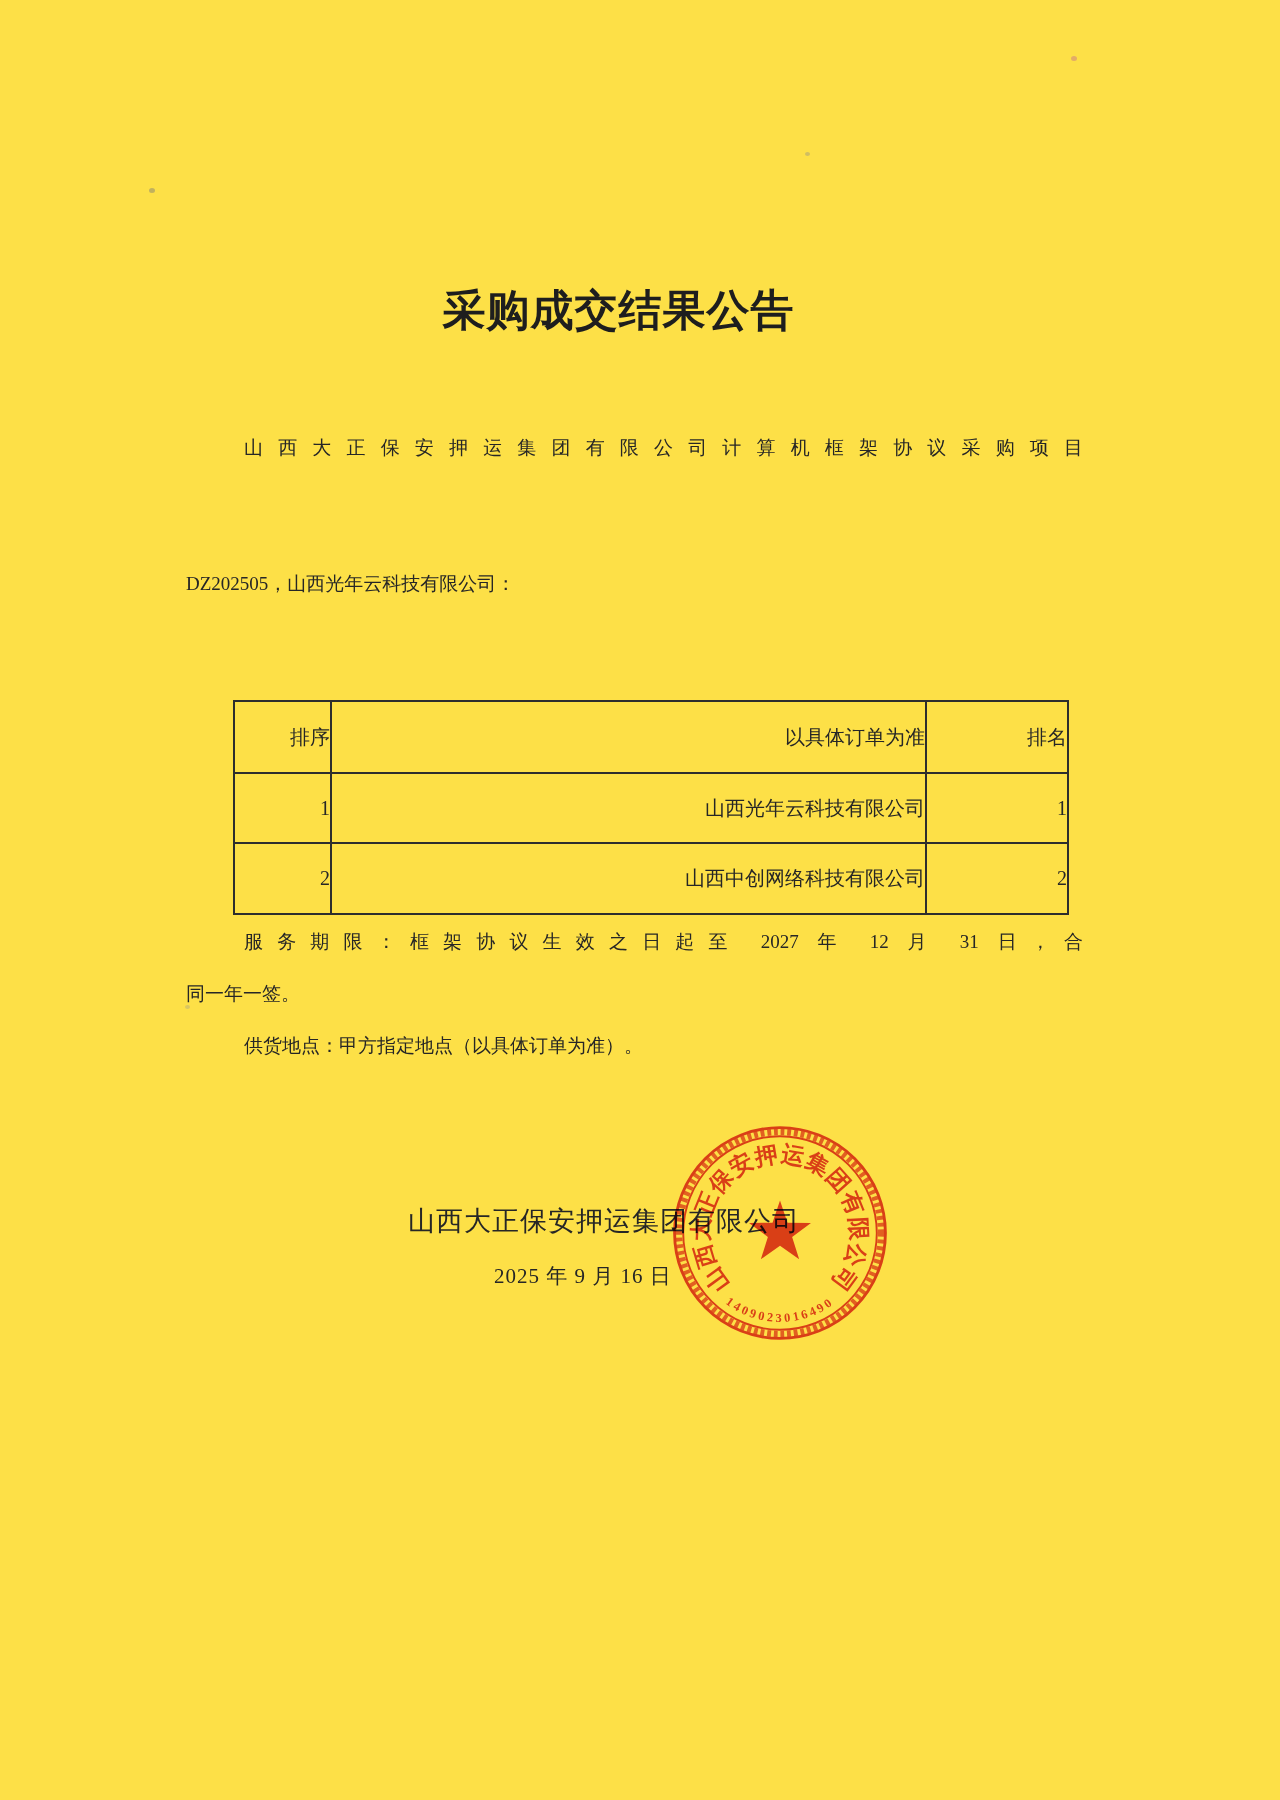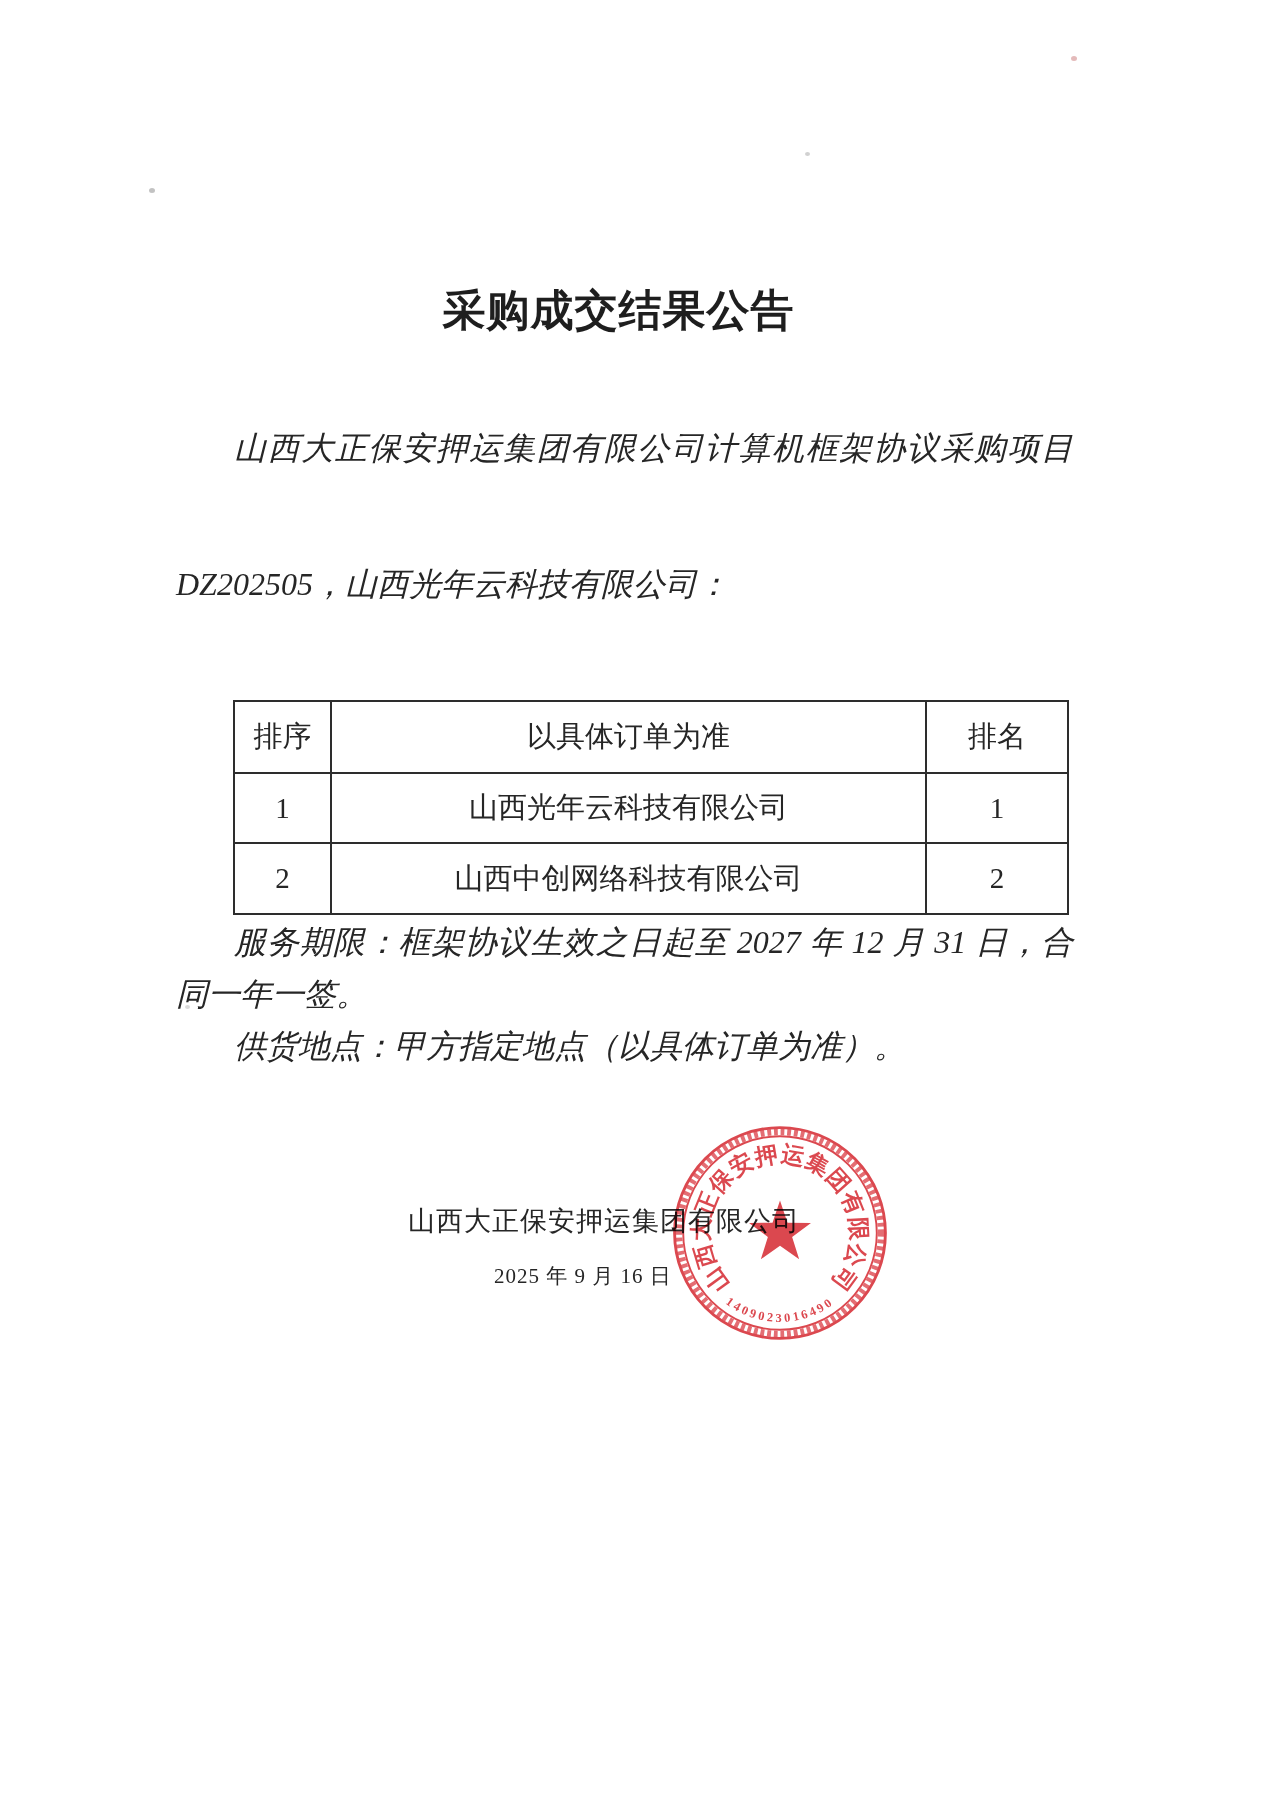--- a/index.html
+++ b/index.html
@@ -4,54 +4,53 @@
 <style>
   html,body{margin:0;padding:0;}
   body{
     width:1280px;height:1800px;
     background:#e9e9e9;
     font-family:"Liberation Serif","DejaVu Serif",serif;
   }
   .page{
     position:relative;
     width:1280px;height:1800px;
-    background:#ffffff;
+    background:#fde047;
     color:#262626;
     overflow:hidden;
   }
   .content{
     position:absolute;left:170px;top:0;width:897px;height:1800px;
   }
   .doc-title{
     position:absolute;left:0;top:282px;width:100%;
     text-align:center;
     font-size:43px;font-weight:700;letter-spacing:1px;
     color:#1e1e1e;
   }
   .line{
-    position:absolute;left:6px;width:100%;
-    font-size:32px;line-height:36px;
+    position:absolute;left:16px;width:100%;
+    font-size:19px;line-height:36px;
     white-space:nowrap;
-    font-style:italic;
   }
   .jline{
     white-space:normal;
     text-align:justify;
     text-align-last:justify;
   }
   .indent{padding-left:58px;box-sizing:border-box;}
   table.suppliers{
     position:absolute;left:63px;top:700px;
     width:834px;border-collapse:collapse;
     table-layout:fixed;
   }
   table.suppliers td,table.suppliers th{
     border:2px solid #2d2d2d;
-    text-align:center;vertical-align:middle;
-    font-size:29px;font-weight:400;
+    text-align:right;vertical-align:middle;
+    font-size:20px;font-weight:400;
     color:#262626;
     padding:0;
   }
   table.suppliers tr.hdr{height:72px;}
   table.suppliers tr.r1{height:70px;}
   table.suppliers tr.r2{height:71px;}
   col.c-order{width:97px;}
   col.c-name{width:595px;}
   col.c-rank{width:142px;}
   .sig-company{

